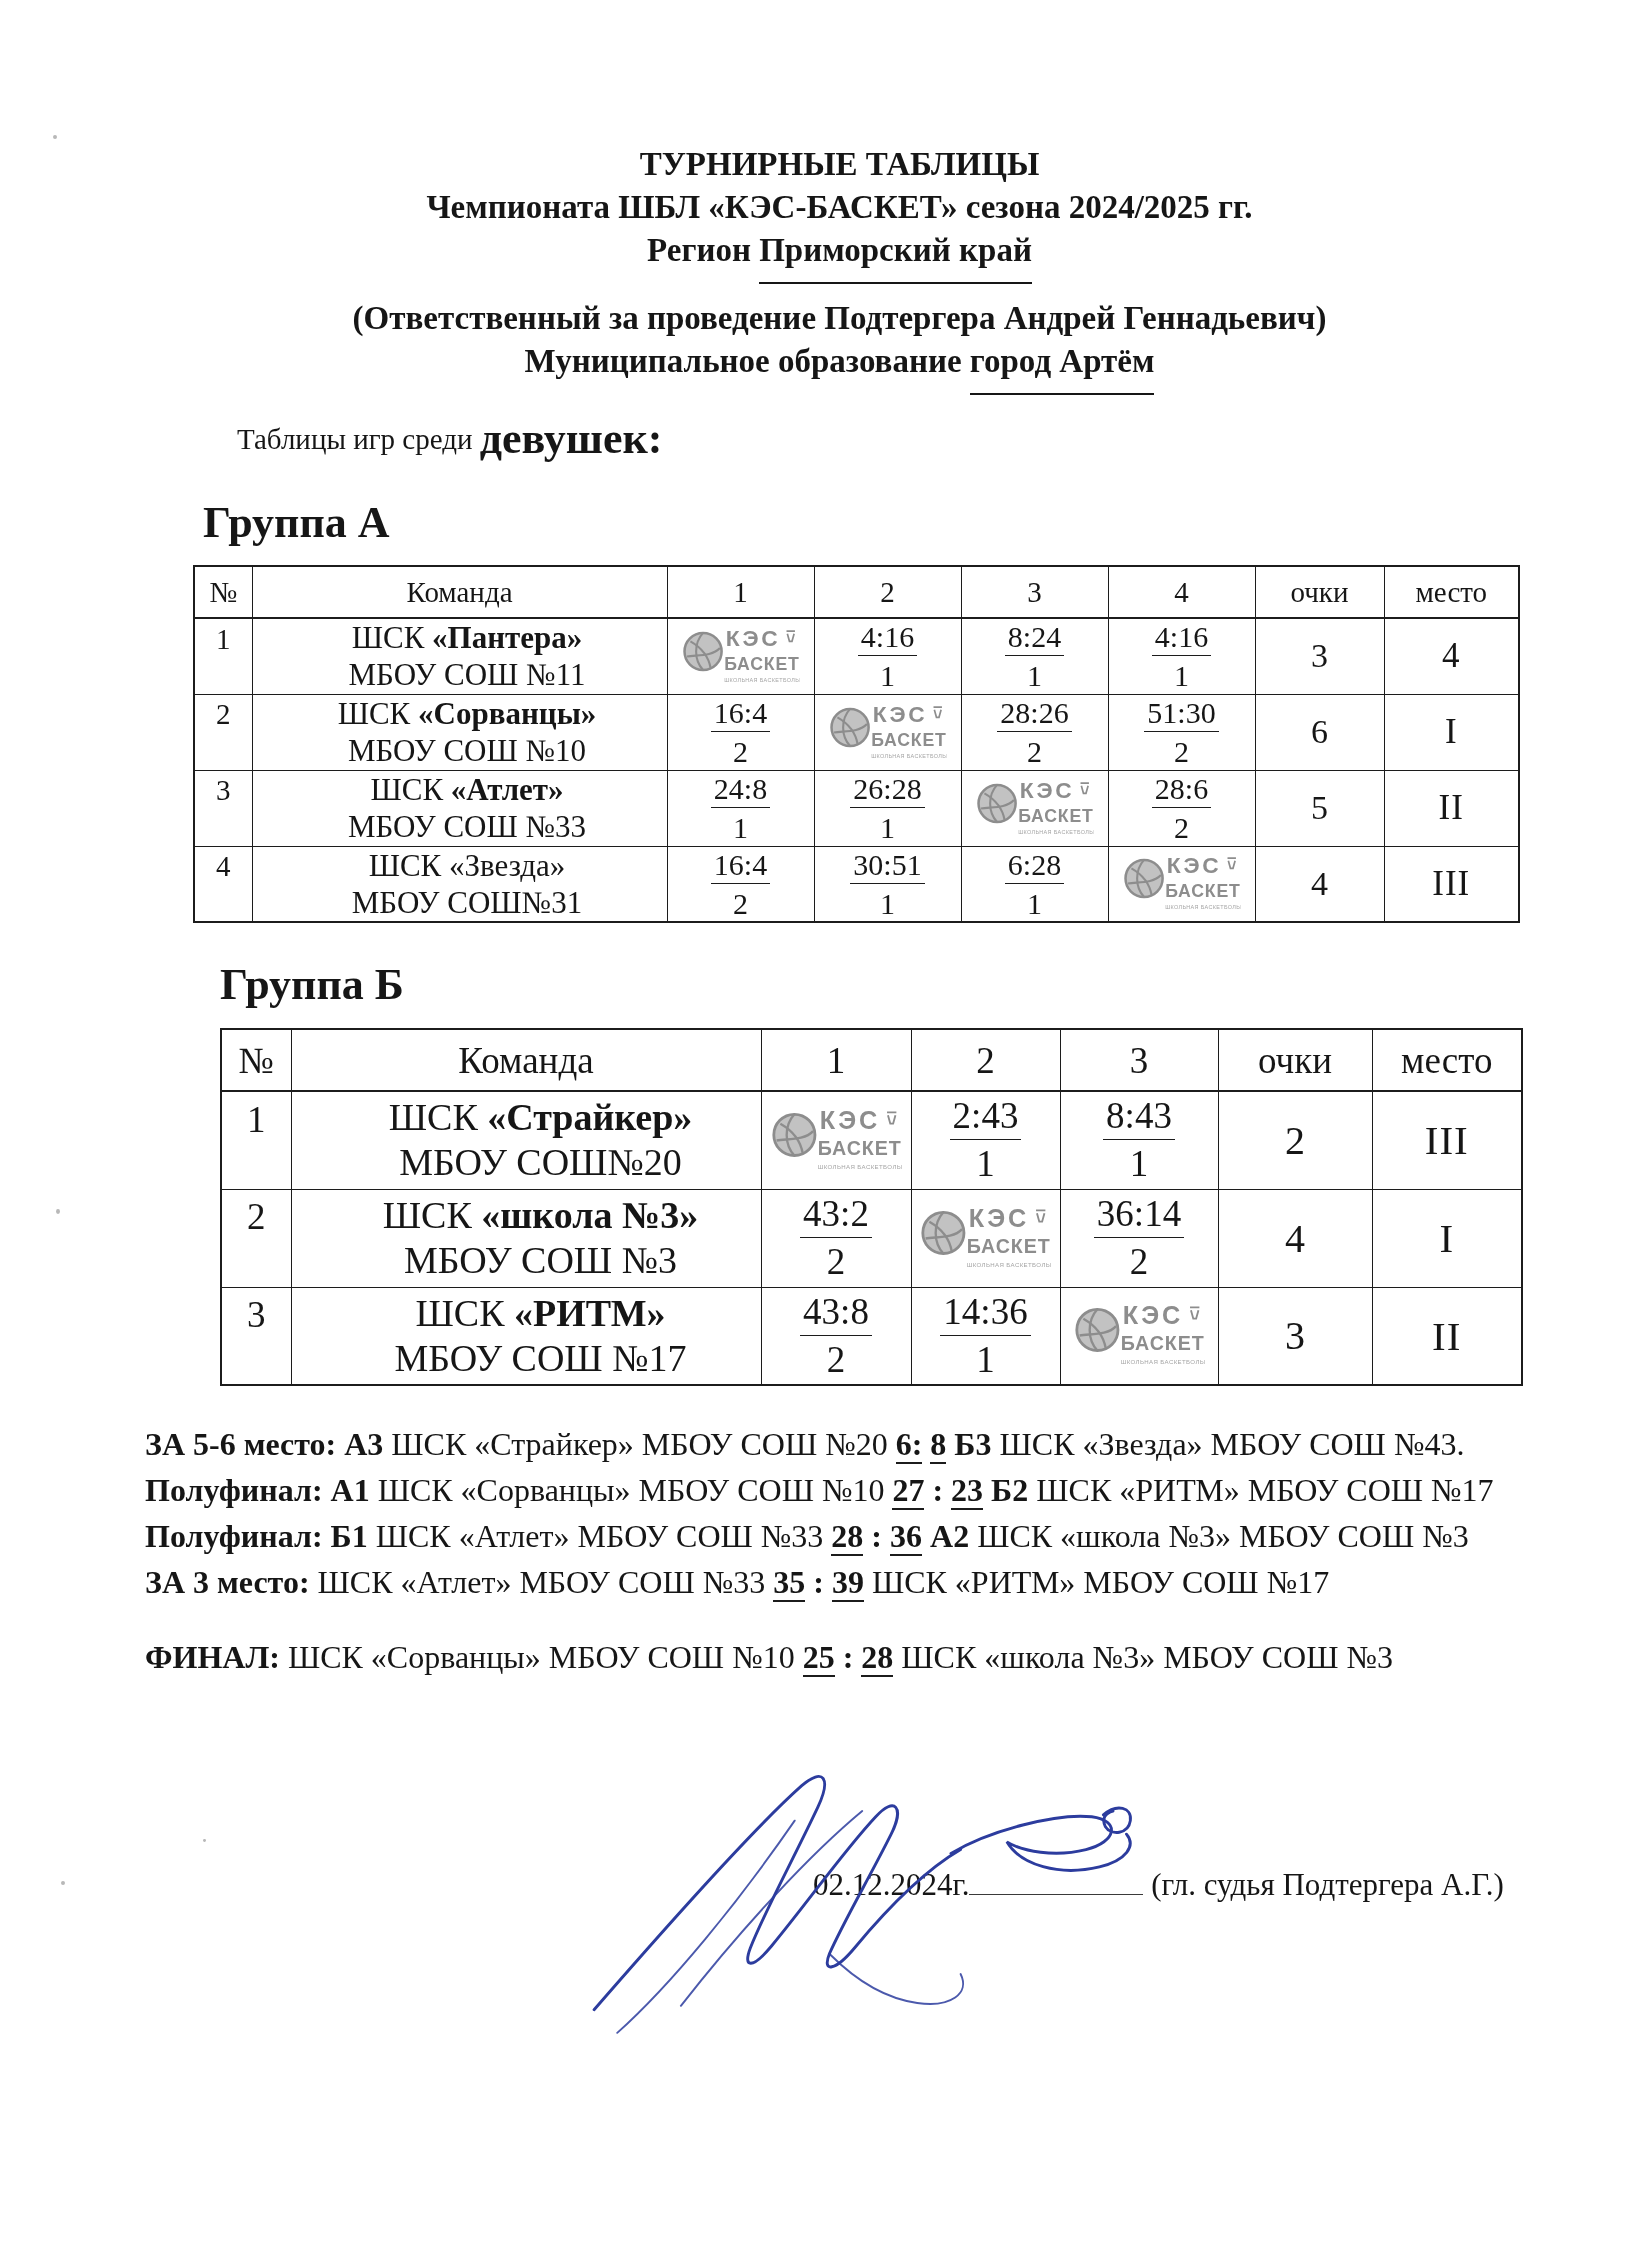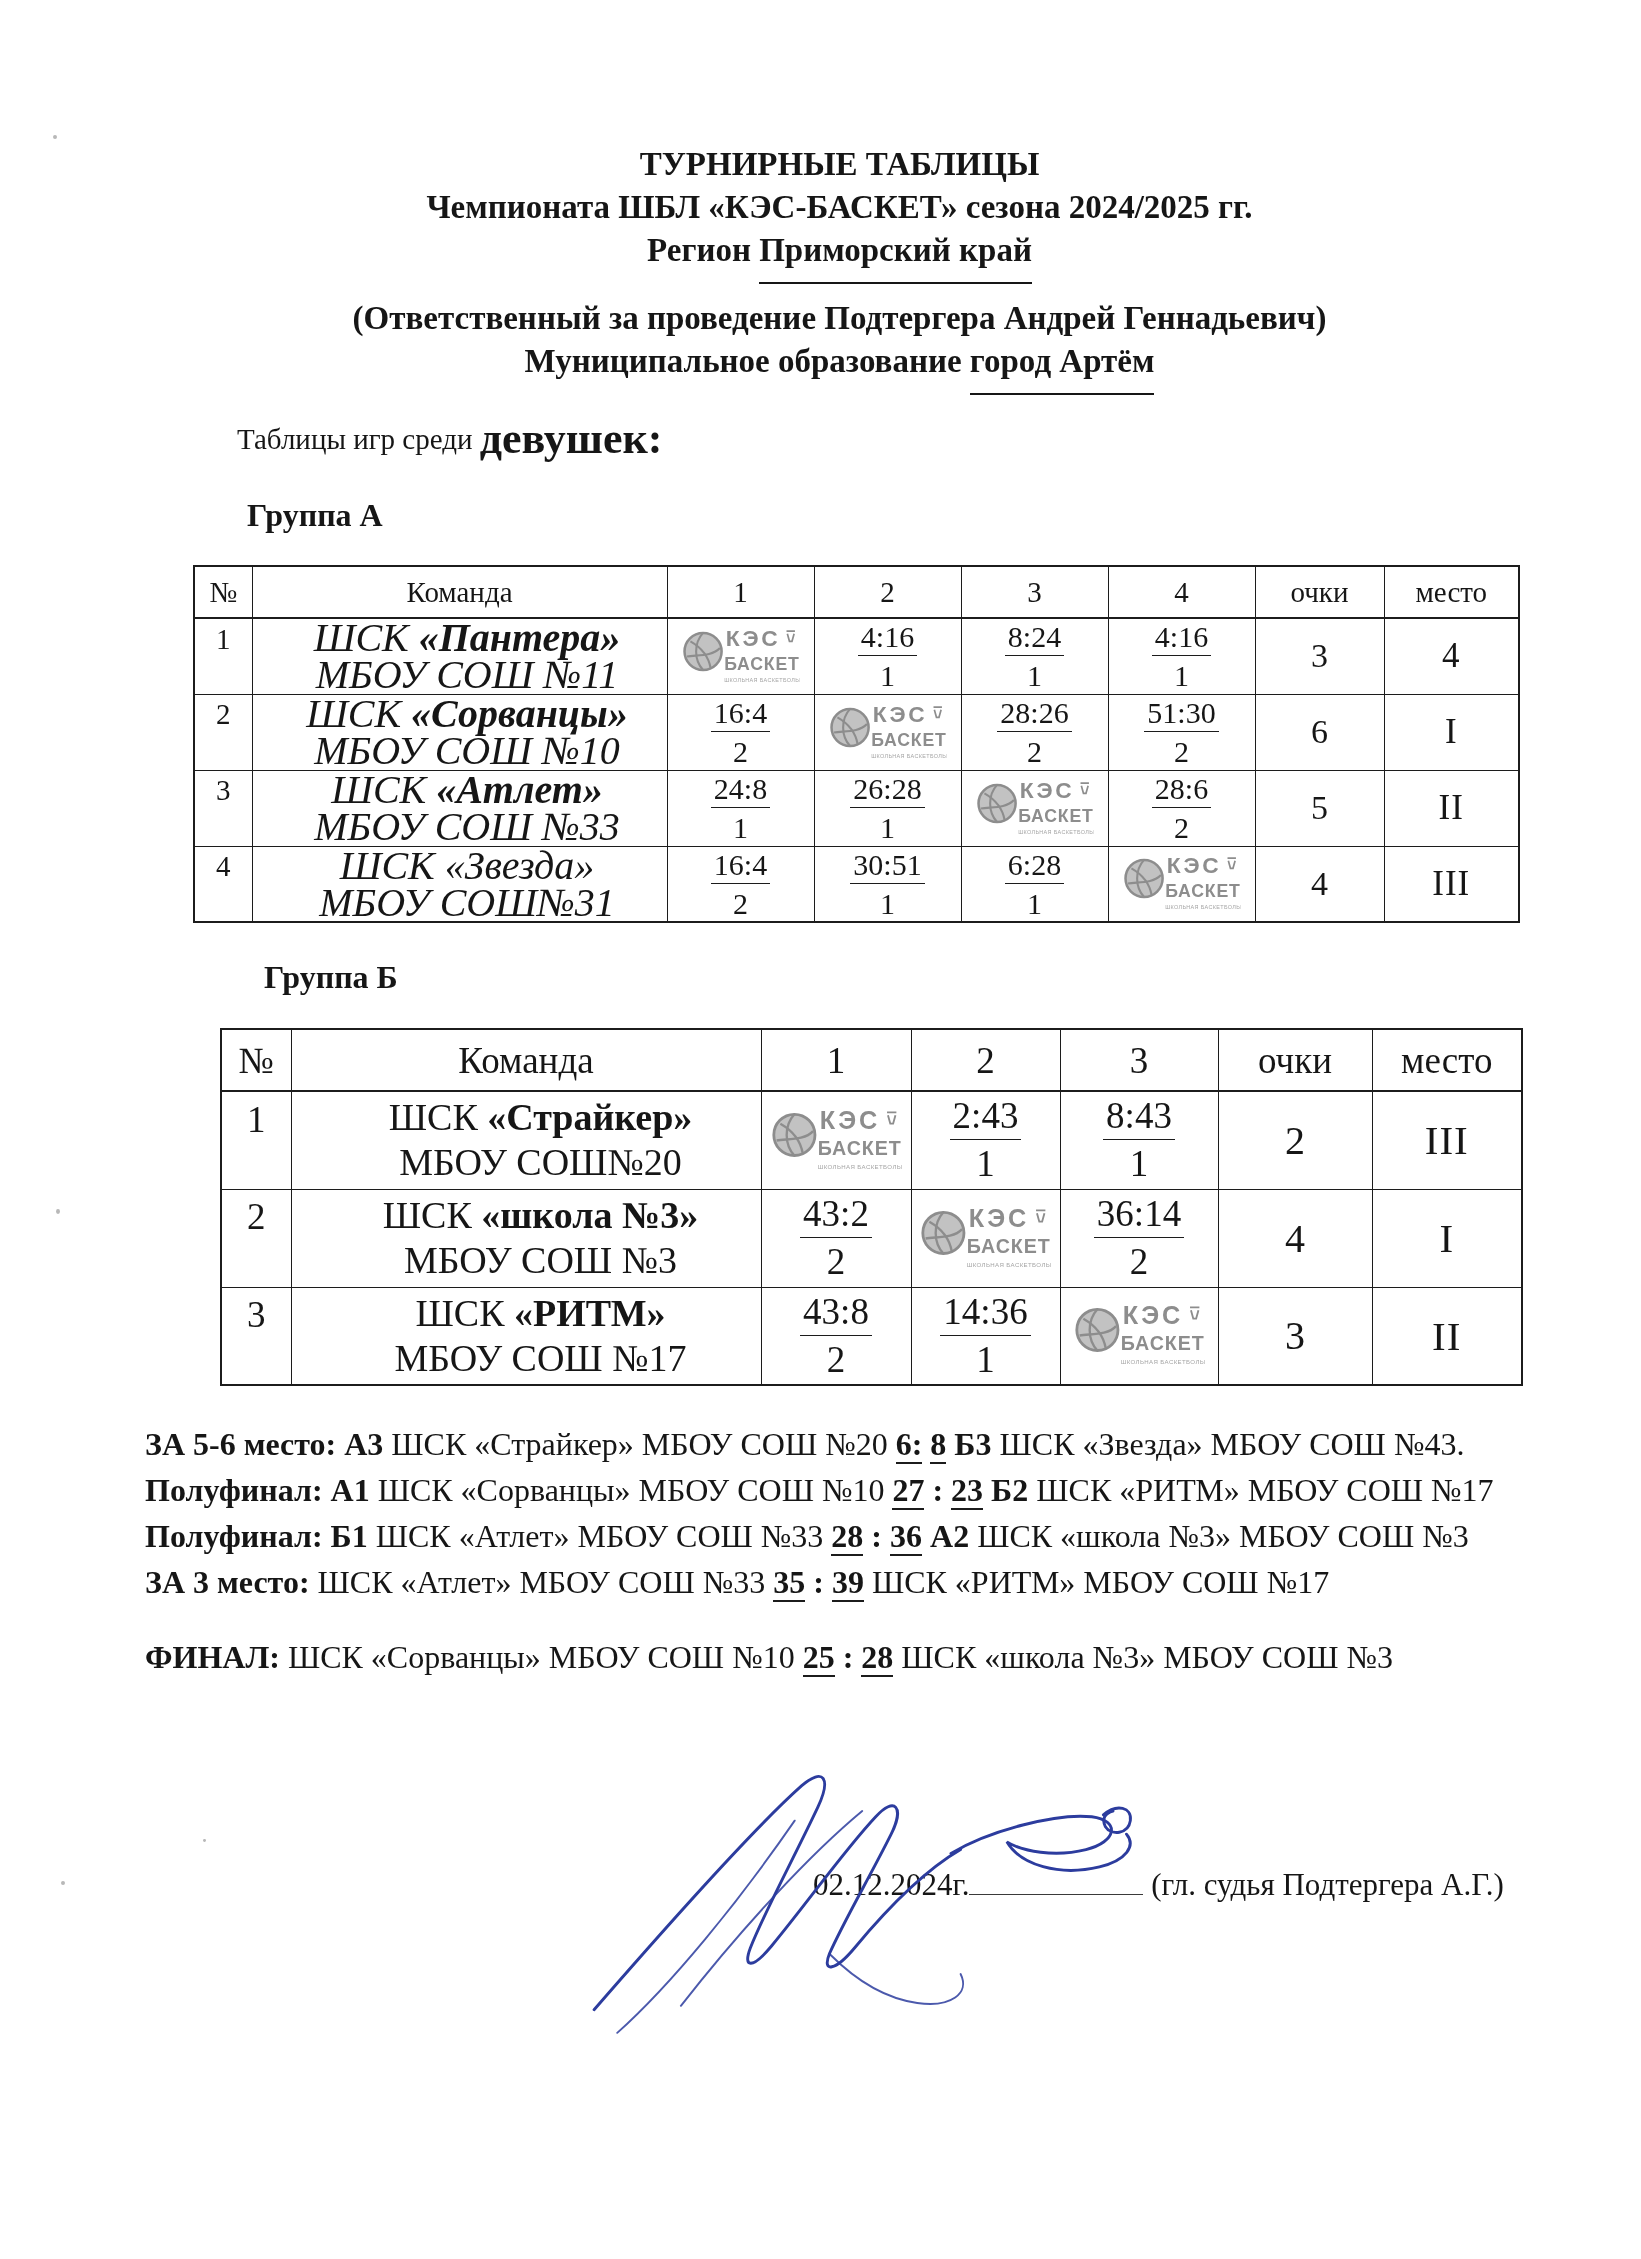--- a/index.html
+++ b/index.html
@@ -10,36 +10,36 @@
   }
   
   .doc-header{position:absolute; left:154px; top:143px; width:1371px; text-align:center;}
   .h-line{font-weight:bold; font-size:33px; line-height:43px;}
   .h-gap{height:25px;}
   .u{border-bottom:2.9px solid #161616; padding-bottom:14px;}
   
   .intro{position:absolute; left:237px; top:413px; font-size:29px;}
   .intro .big{font-size:44px; font-weight:bold; vertical-align:-3.9px;}
   
-  .group-label{position:absolute; font-weight:bold; font-size:32px;margin-left:44px;}
+  .group-label{position:absolute; font-weight:bold; font-size:44px;}
   .label-a{left:203px; top:497px;}
   .label-b{left:220px; top:959px;}
   
   table.tt{border-collapse:collapse; position:absolute; table-layout:fixed; background:#fff;}
   table.tt th, table.tt td{border:1.9px solid #1c1c1c; text-align:center; vertical-align:middle; padding:0; overflow:hidden;}
   table.tt{border:2.9px solid #1c1c1c;}
   table.tt thead th{border-bottom:2.9px solid #1c1c1c; font-weight:normal;}
   .table-a{left:193px; top:565px; width:1325px;}
   .table-b{left:220px; top:1028px; width:1301px;}
   .table-a th{font-size:29px; height:50px;}
   .table-b th{font-size:37px; height:60px;}
   .table-a tbody tr{height:76px;}
   .table-b tbody tr{height:98px;}
   td.team{text-align:left;}
-  .table-a td.team{padding-left:15px; font-size:40px; line-height:37px;font-style:italic;}
+  .table-a td.team{padding-left:15px; font-size:31px; line-height:37px;}
   .table-b td.team{padding-left:29px; font-size:38px; line-height:45px;}
   .team .bold{font-weight:bold;}
   .table-a td.num-cell{font-size:29px; vertical-align:top; padding-top:3.9px;}
   .table-b td.num-cell{font-size:37px; vertical-align:top; padding-top:5.8px;}
   .score{display:inline-block; border-bottom:1.9px solid #1c1c1c; padding:0 2.9px 1px 2.9px;}
   .table-a .score, .table-a .pts{font-size:30px; line-height:35px;}
   .table-b .score, .table-b .pts{font-size:37px; line-height:44px;}
   .pts{margin-top:1.9px;}
   .table-a td.points-cell{font-size:34px;}
   .table-b td.points-cell{font-size:40px;}

